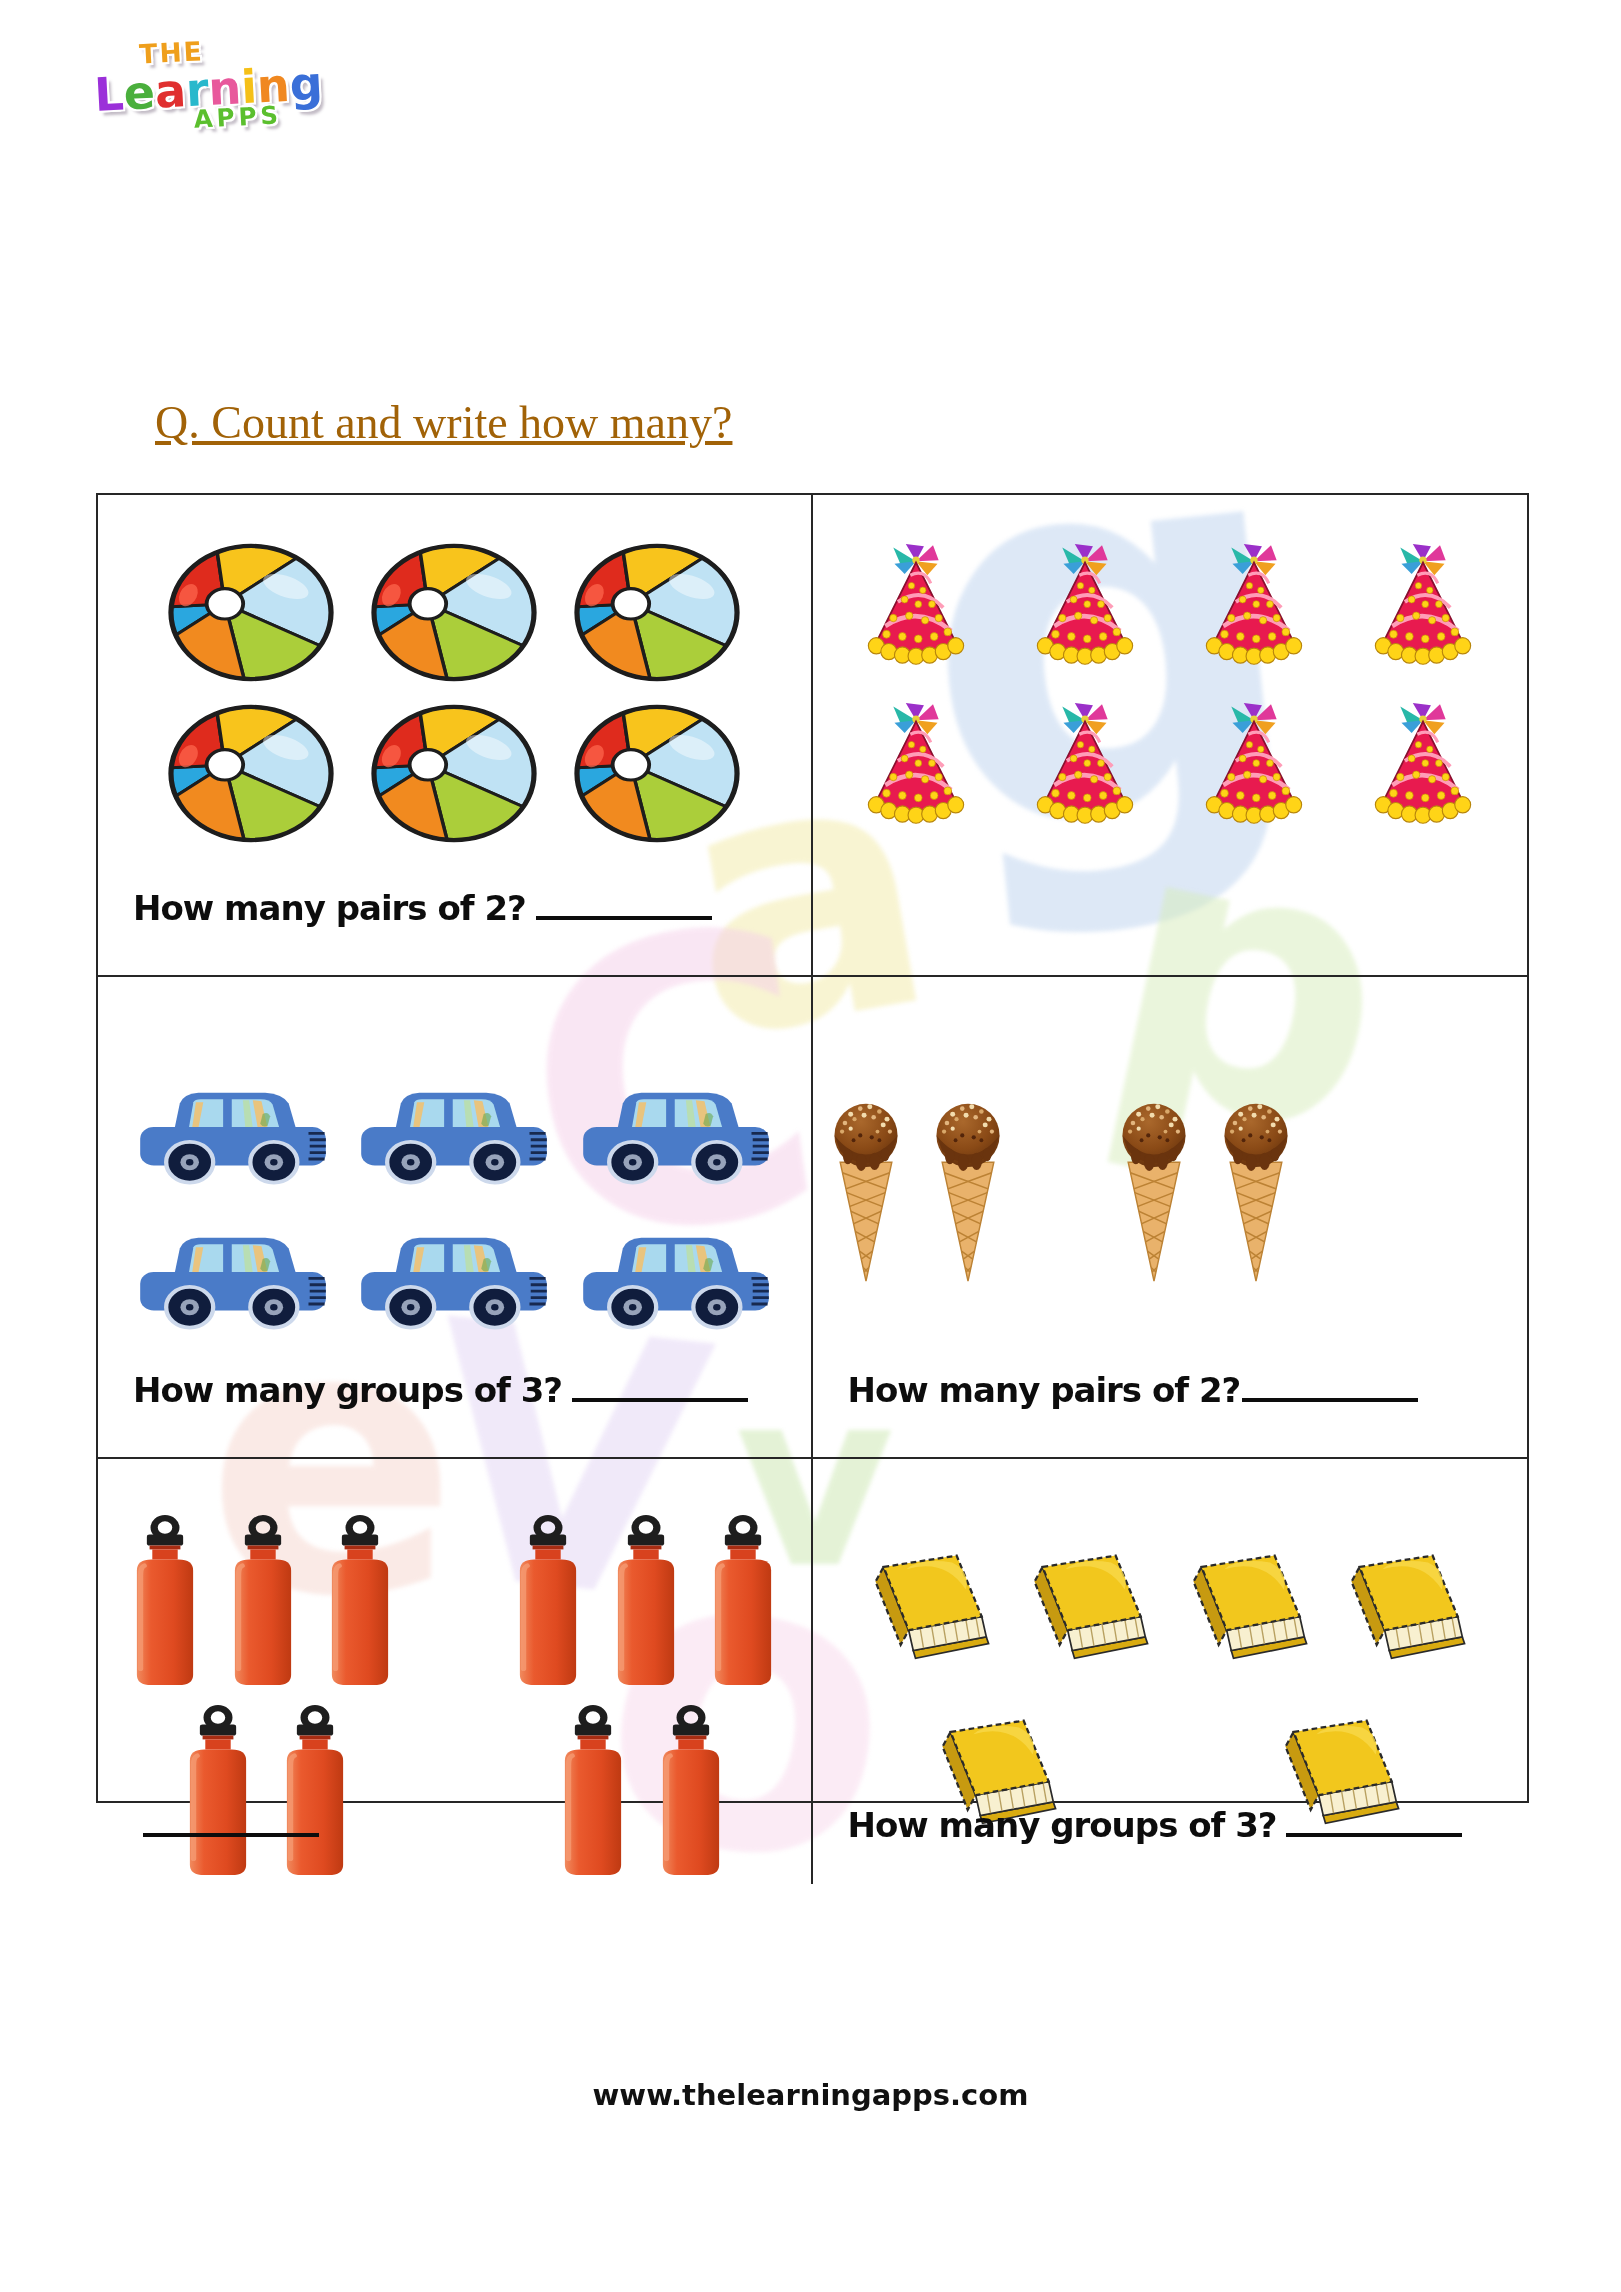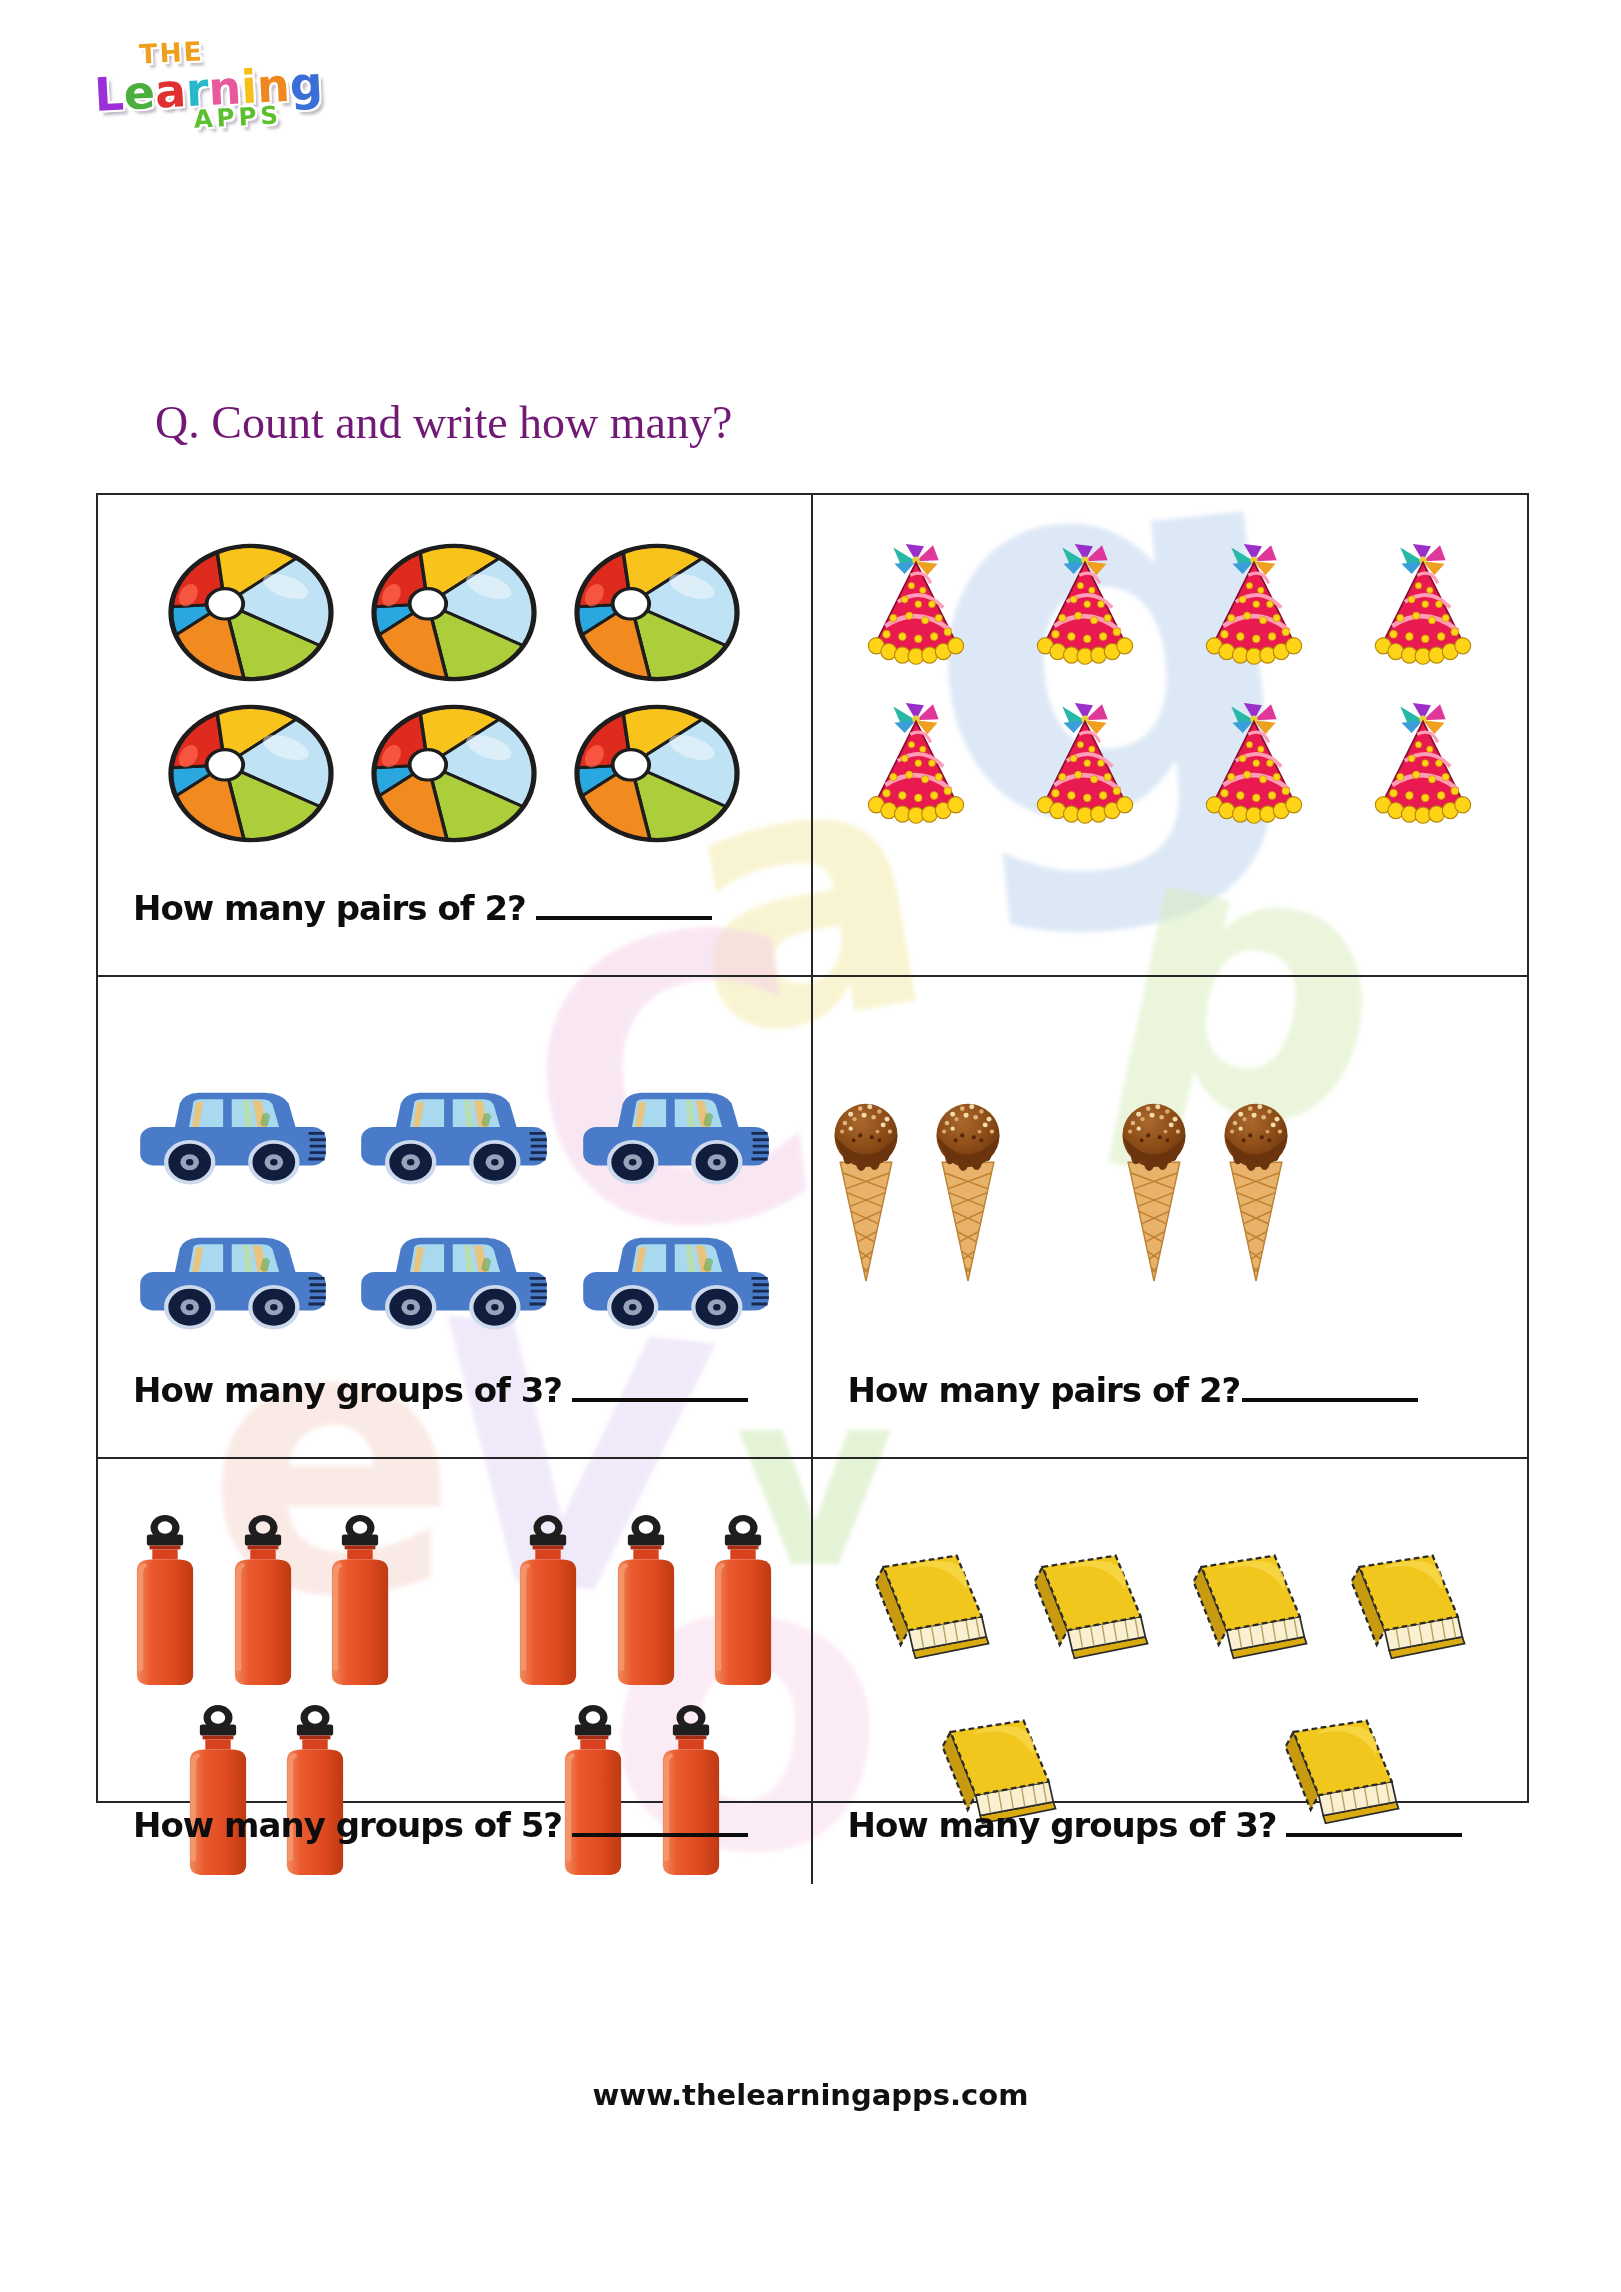--- a/index.html
+++ b/index.html
@@ -24,21 +24,21 @@
   #logo-learning span:nth-child(8){color:#3a6fd8}
   .logo-apps { display:block; margin-left:98px; margin-top:-11.8px; font-size:24.5px; color:#5bbf2e; letter-spacing:3.9px; }
   
   .title {
     position:absolute; top:143px; left:0; right:0; z-index:2; text-align:center;
     font-family:"DejaVu Sans",sans-serif; font-weight:bold; font-size:100px; color:#111;
     -webkit-text-stroke:3.9px #111; letter-spacing:1px; word-spacing:13.7px;
   }
   .prompt {
     position:absolute; top:396px; left:155px; z-index:2;
-    font-family:"Liberation Serif", serif; font-size:46px; color:#701a75;
+    font-family:"Liberation Serif", serif; font-size:46px; color:#a16207;text-decoration:underline;
   }
   .footer {
     position:absolute; top:2078px; left:0; right:0; z-index:2; text-align:center;
     font-family:"DejaVu Sans",sans-serif; font-weight:bold; font-size:29px; color:#111;
   }
   
   .wm { position:absolute; z-index:0; font-family:"DejaVu Sans",sans-serif; font-weight:bold; filter:blur(2px); line-height:.8; }
   .wm-0 { left:921px;  top:421px;  font-size:529px; color:#bcd2ee; opacity:.50; transform:rotate(-6deg); }
   .wm-1 { left:686px;  top:755px;  font-size:353px; color:#f3ecae; opacity:.55; transform:rotate(-10deg); }
   .wm-2 { left:1117px; top:833px;  font-size:372px; color:#d6ecba; opacity:.50; transform:rotate(12deg); }
@@ -504,21 +504,21 @@
                 </svg>
               </div>
               <div class="item item-water-bottle">
                 <svg class="item-svg" viewBox="0 0 80 184" width="78" height="180">
                   <use href="#sym-water-bottle"></use>
                 </svg>
               </div>
             </div>
           </div>
         </div>
-      <div class="question"><span>How many groups of 5?</span><span class="answer-blank"></span></div>
+      <div class="question"><span class="answer-blank"></span></div>
     </div>
 
     <div class="cell" id="cell-5">
       <div class="items">
           <div class="item-row">
             <div class="item-group">
               <div class="item item-book">
                 <svg class="item-svg" viewBox="0 0 140 150" width="137" height="147">
                   <use href="#sym-book"></use>
                 </svg>

